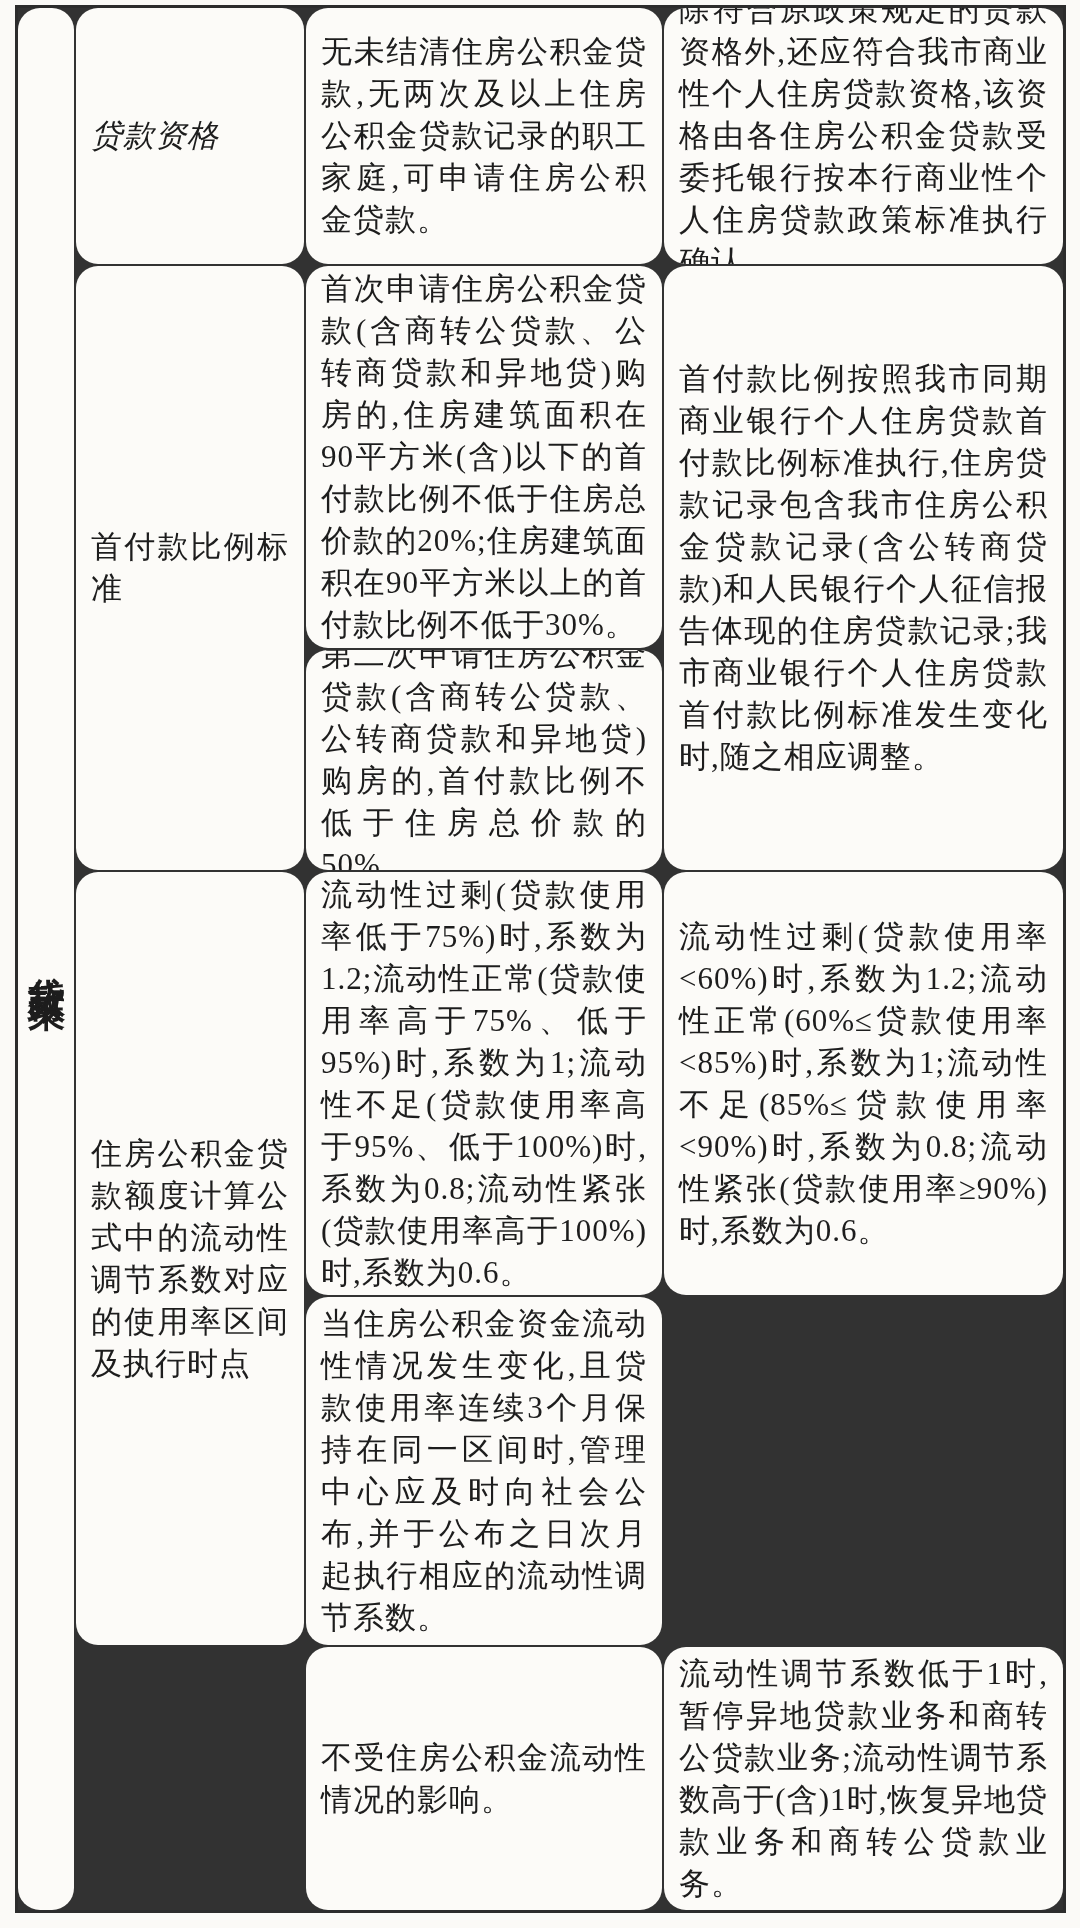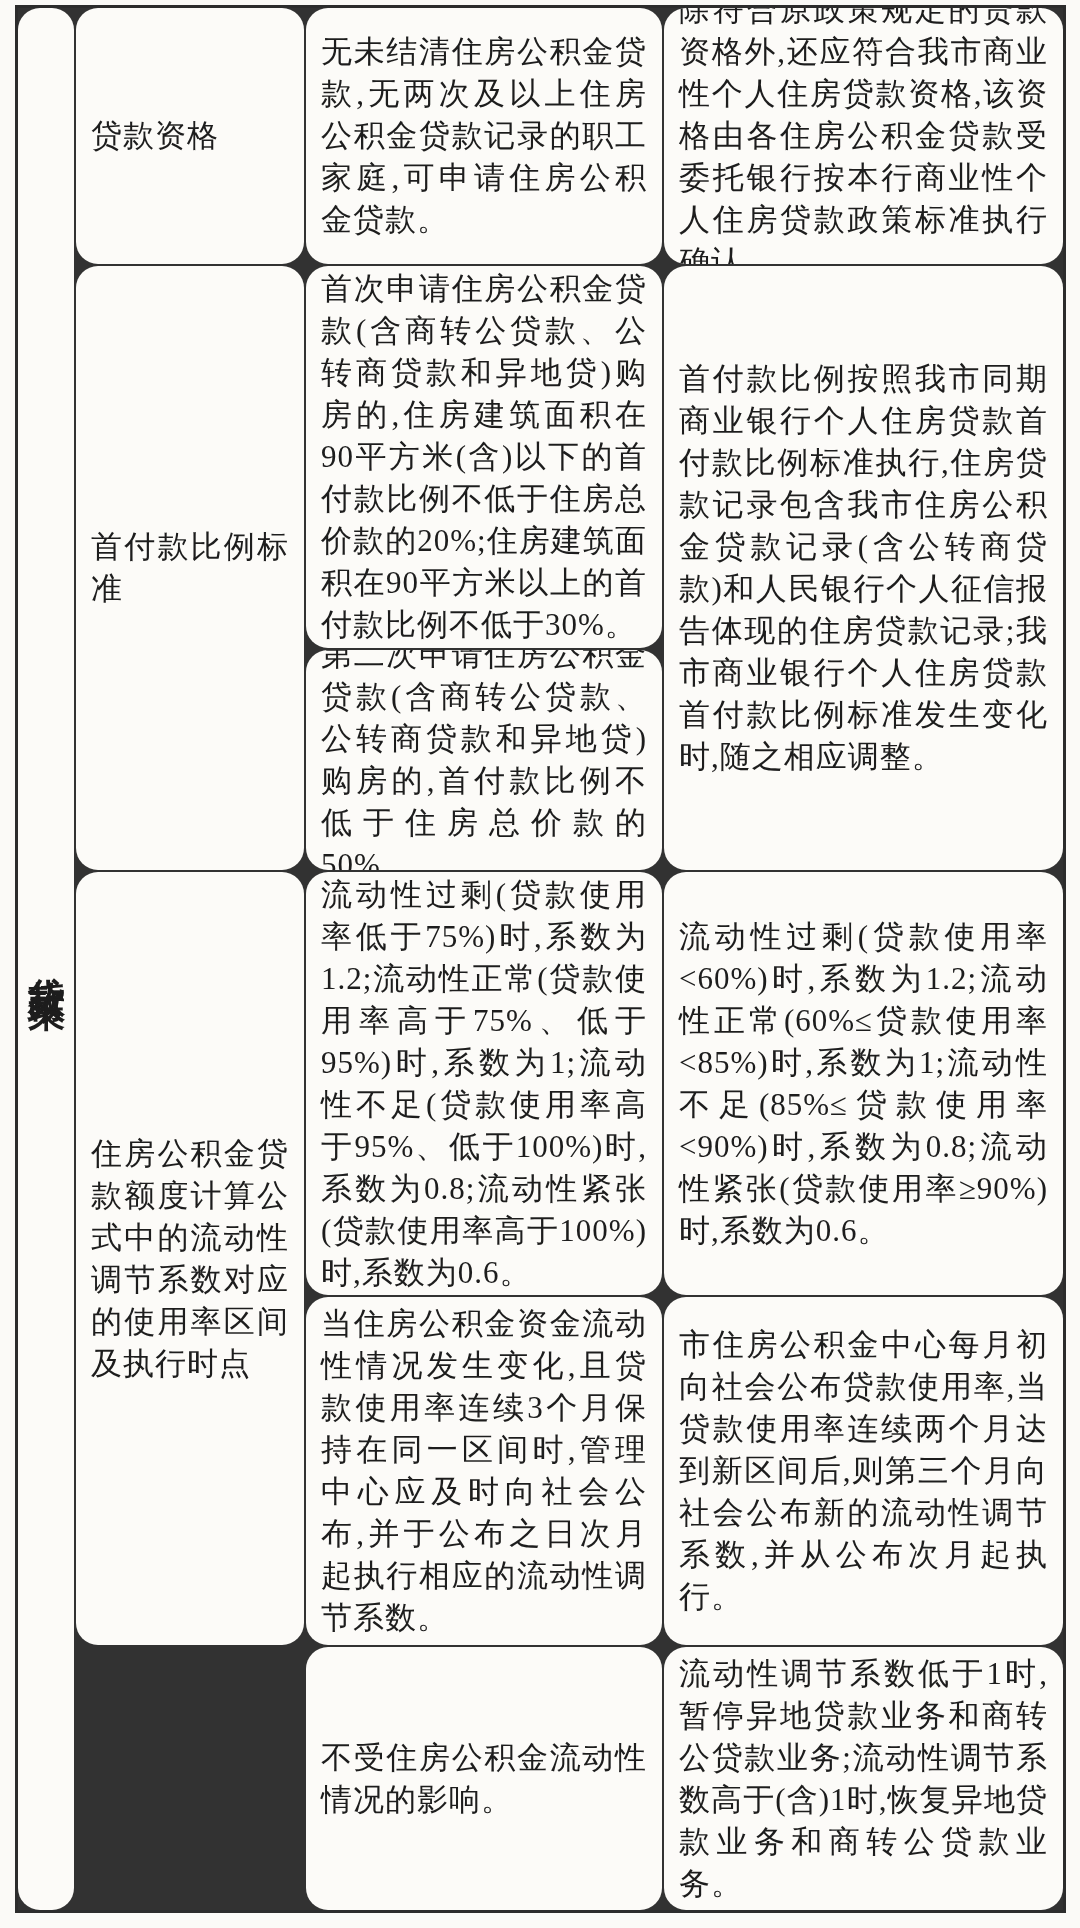--- a/index.html
+++ b/index.html
@@ -51,21 +51,21 @@
     font-family:"Liberation Sans","DejaVu Sans",sans-serif;
     font-weight:bold;
     font-size:37px;
     line-height:56px;
     letter-spacing:6px;
     text-align:center;
   }
   
   .hdr .txt{text-align:justify;}
   
-  .s0-hdr{grid-area:1/2/2/3;}
+  .s0-hdr{grid-area:1/2/2/3;font-style:italic;}
   .s0-pol{grid-area:1/3/2/4;}
   .s0-note{grid-area:1/4/2/5;}
   .s1-hdr{grid-area:2/2/4/3;}
   .s1-pol0{grid-area:2/3/3/4;}
   .s1-pol1{grid-area:3/3/4/4;}
   .s1-note{grid-area:2/4/4/5;}
   .s2-hdr{grid-area:4/2/6/3;}
   .s2-pol0{grid-area:4/3/5/4;}
   .s2-pol1{grid-area:5/3/6/4;justify-content:center;}
   .s2-note0{grid-area:4/4/5/5;}
@@ -112,23 +112,20 @@
     </div>
     <div class="cell s2-pol0">
       <div class="txt">流动性过剩(贷款使用率低于75%)时,系数为1.2;流动性正常(贷款使用率高于75%、低于95%)时,系数为1;流动性不足(贷款使用率高于95%、低于100%)时,系数为0.8;流动性紧张(贷款使用率高于100%)时,系数为0.6。</div>
     </div>
     <div class="cell s2-pol1">
       <div class="txt">当住房公积金资金流动性情况发生变化,且贷款使用率连续3个月保持在同一区间时,管理中心应及时向社会公布,并于公布之日次月起执行相应的流动性调节系数。</div>
     </div>
     <div class="cell s2-note0">
       <div class="txt">流动性过剩(贷款使用率&lt;60%)时,系数为1.2;流动性正常(60%≤贷款使用率&lt;85%)时,系数为1;流动性不足(85%≤贷款使用率&lt;90%)时,系数为0.8;流动性紧张(贷款使用率≥90%)时,系数为0.6。</div>
     </div>
-    <div class="cell s2-note1">
-      <div class="txt">市住房公积金中心每月初向社会公布贷款使用率,当贷款使用率连续两个月达到新区间后,则第三个月向社会公布新的流动性调节系数,并从公布次月起执行。</div>
-    </div>
 
     <div class="cell s3-pol">
       <div class="txt">不受住房公积金流动性情况的影响。</div>
     </div>
     <div class="cell s3-note">
       <div class="txt">流动性调节系数低于1时,暂停异地贷款业务和商转公贷款业务;流动性调节系数高于(含)1时,恢复异地贷款业务和商转公贷款业务。</div>
     </div>
 
   </div>
 </div>

